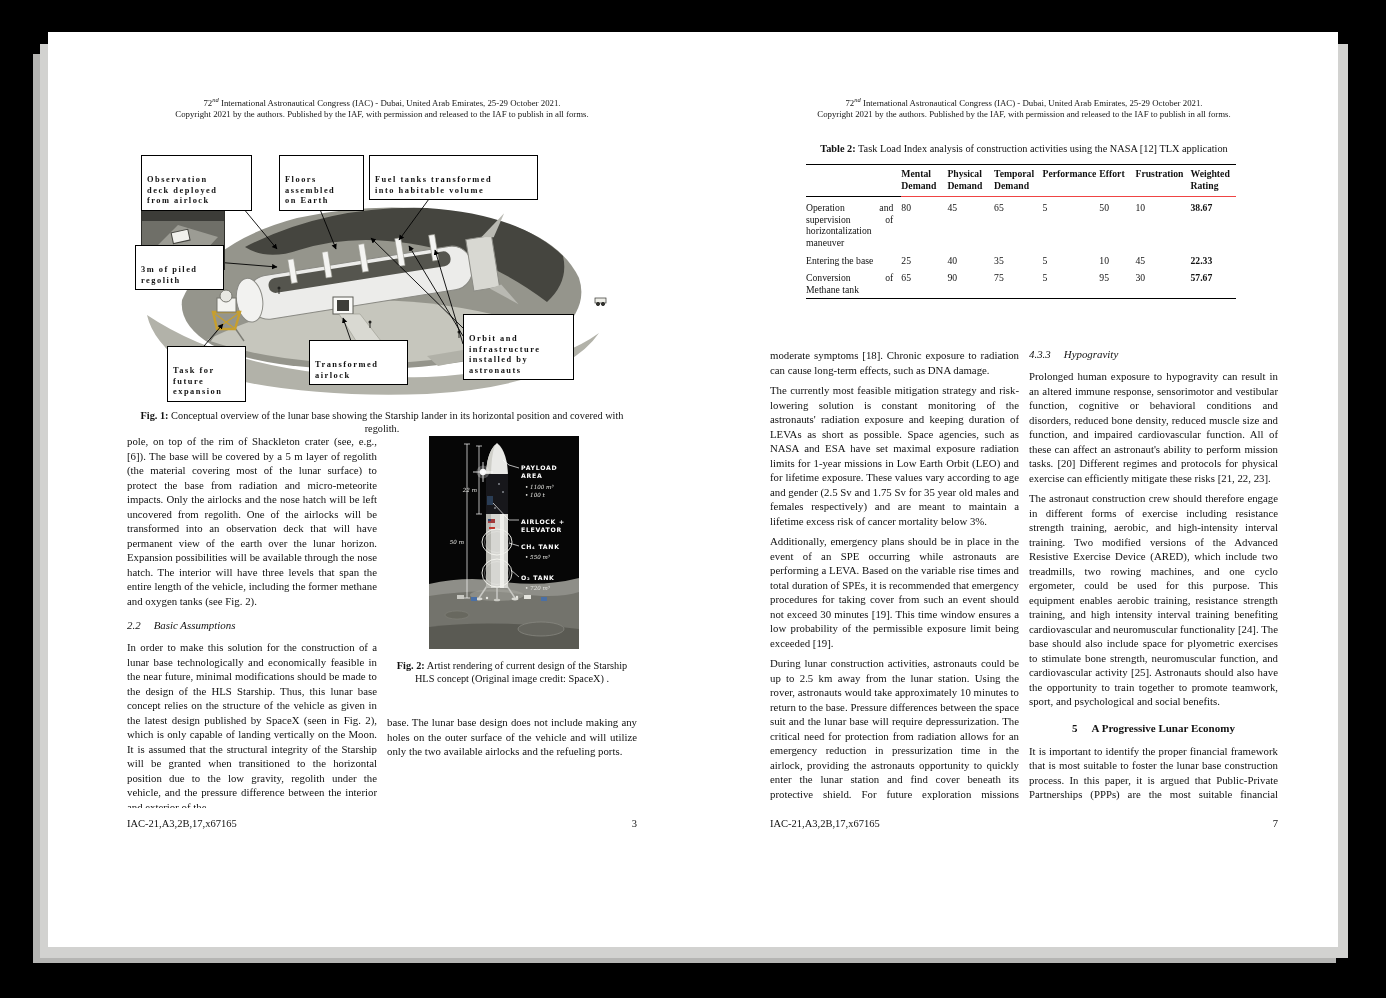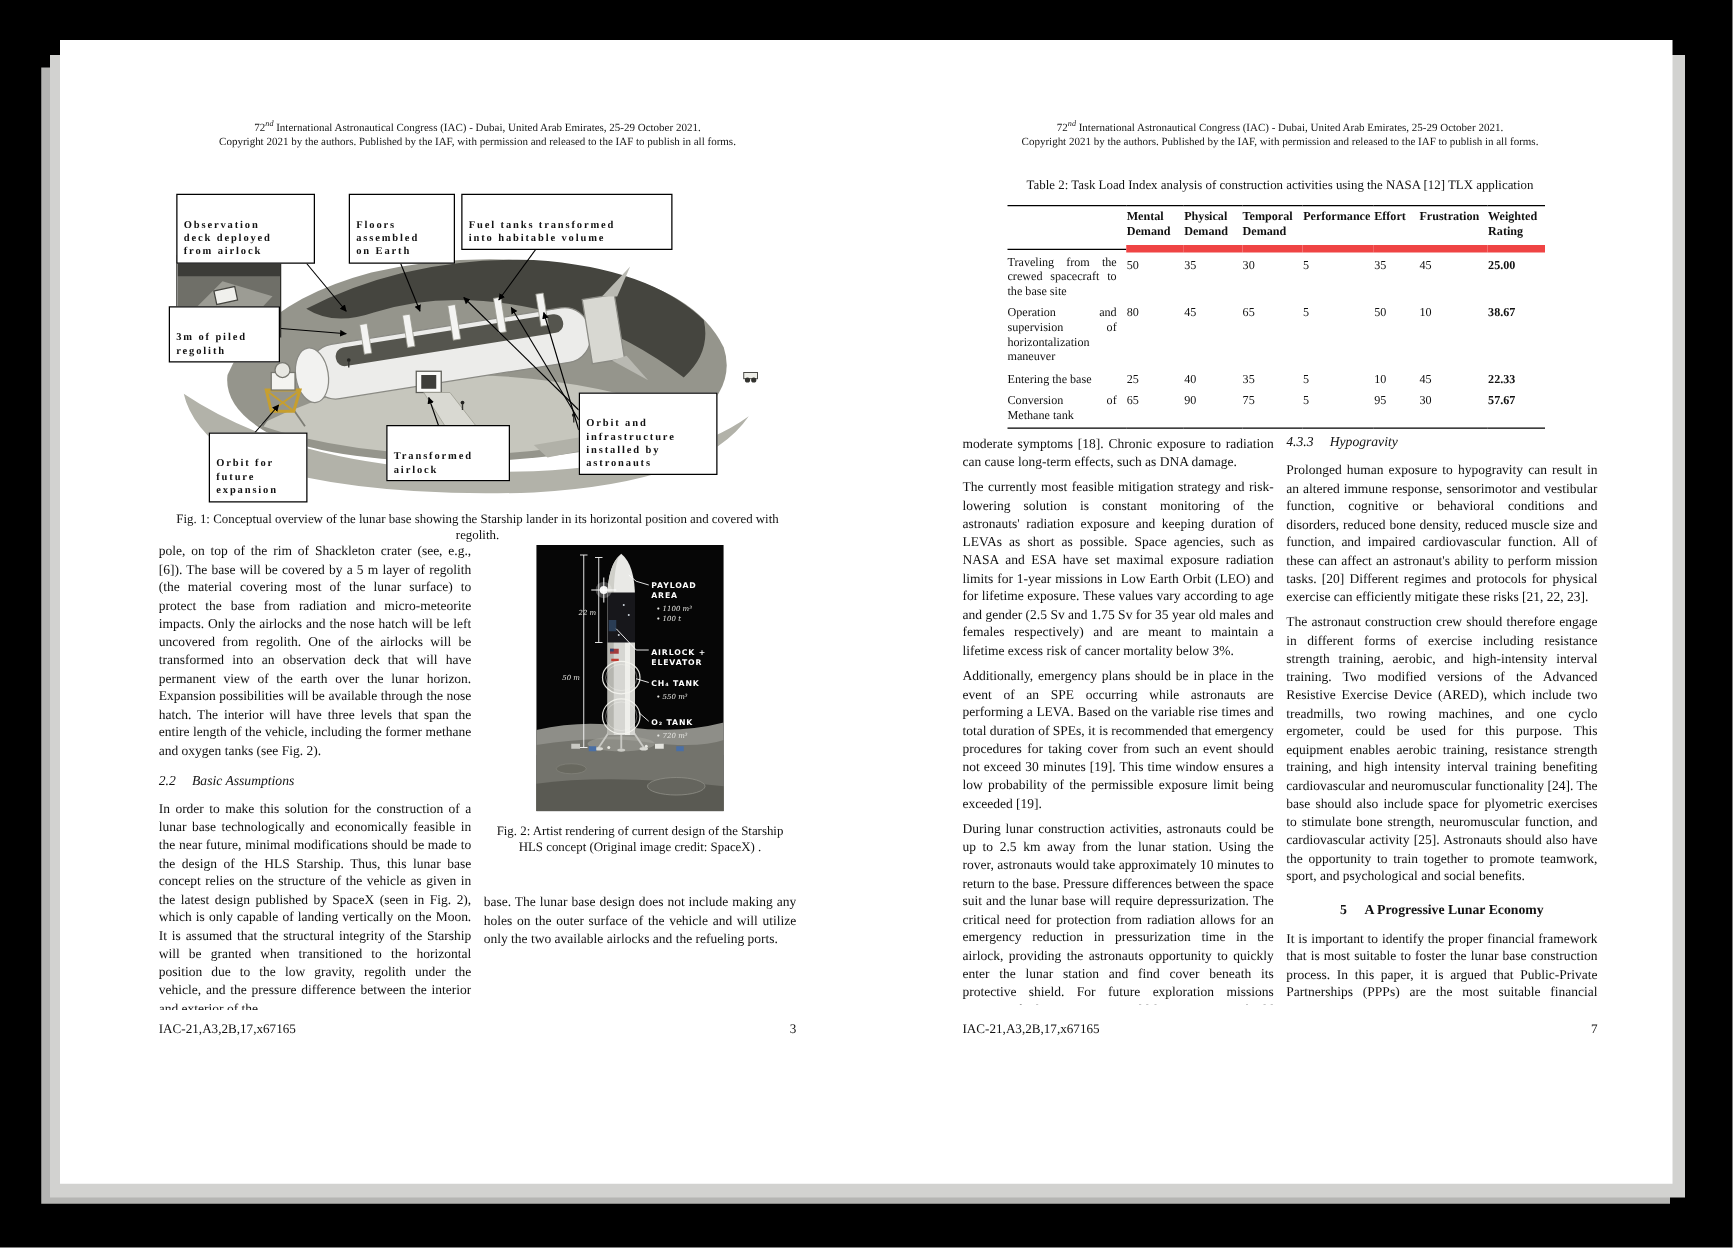--- a/index.html
+++ b/index.html
@@ -44,21 +44,21 @@
     font-style:italic;font-size:10.9px;margin:11px 0 9px 0;
   }
   .subsec .num{margin-right:13px;}
   .sechead{
     font-weight:bold;font-size:11px;text-align:center;margin:13px 0 10px 0;
   }
   .sechead .num{margin-right:14px;}
 
   
   .caption{font-size:10.3px;line-height:13px;text-align:center;}
-  .caption .cap-label{font-weight:normal;}
+  .caption .cap-label{font-weight:bold;}
   .fig1-caption{position:absolute;left:79px;top:377px;width:510px;}
   .tab-caption{position:absolute;left:77px;top:110px;width:508px;}
   .fig2-caption{margin:10px auto 0;width:244px;}
 
   
   .fig1{position:absolute;left:79px;top:118px;width:510px;height:252px;}
   .fig1 svg{position:absolute;left:0;top:0;}
   .fbox{
     position:absolute;background:#fff;border:1.3px solid #000;
     padding:19px 4px 3px 5px;
@@ -69,21 +69,21 @@
     border:1px solid #2e2e2a;overflow:hidden;
   }
 
   
   .fig2-wrap{margin:2px 0 0 42px;width:150px;height:213px;}
 
   
   .tlx{position:absolute;left:113px;top:132px;width:430px;border-collapse:collapse;
     font-size:9.7px;line-height:11.6px;}
   .tlx th,.tlx td{vertical-align:top;text-align:left;padding:3px 3px 3px 0;}
-  .tlx thead th{font-weight:bold;border-bottom:6px solid #ef4444;padding-bottom:5px;}
+  .tlx thead th{font-weight:bold;border-bottom:1px solid #ef4444;padding-bottom:5px;}
   .tlx thead th:first-child{border-bottom:1px solid #000;}
   .tlx{border-top:1.2px solid #000;border-bottom:1.2px solid #000;}
   .tlx .task{width:98px;text-align:justify;padding-right:8px;}
   .tlx .c-m{width:47px;} .tlx .c-p{width:48px;} .tlx .c-t{width:48px;}
   .tlx .c-pf{width:54px;text-align:center;} .tlx .c-e{width:37px;} .tlx .c-f{width:54px;}
   .tlx .c-w{width:44px;}
   .tlx td.w{font-weight:bold;}
   .tlx tbody tr:first-child td{padding-top:5px;}
 </style>
 </head>
@@ -198,21 +198,21 @@
       </div>
       <div class="fbox" style="left:242px;top:5px;width:158px;">
         <div>Fuel tanks transformed</div>
         <div>into habitable volume</div>
       </div>
       <div class="fbox" style="left:8px;top:95px;width:78px;">
         <div>3m of piled</div>
         <div>regolith</div>
       </div>
       <div class="fbox" style="left:40px;top:196px;width:68px;">
-        <div>Orbit for</div>
+        <div>Task for</div>
         <div>future</div>
         <div>expansion</div>
       </div>
       <div class="fbox" style="left:182px;top:190px;width:88px;">
         <div>Transformed</div>
         <div>airlock</div>
       </div>
       <div class="fbox" style="left:336px;top:164px;width:100px;">
         <div>Orbit and</div>
         <div>infrastructure</div>
@@ -359,30 +359,20 @@
           <th class="c-m">Mental Demand</th>
           <th class="c-p">Physical Demand</th>
           <th class="c-t">Temporal Demand</th>
           <th class="c-pf">Performance</th>
           <th class="c-e">Effort</th>
           <th class="c-f">Frustration</th>
           <th class="c-w">Weighted Rating</th>
         </tr>
       </thead>
       <tbody>
-        <tr>
-          <td class="task">Traveling from the crewed spacecraft to the base site</td>
-          <td>50</td>
-          <td>35</td>
-          <td>30</td>
-          <td>5</td>
-          <td>35</td>
-          <td>45</td>
-          <td class="w">25.00</td>
-        </tr>
         <tr>
           <td class="task">Operation and supervision of horizontalization maneuver</td>
           <td>80</td>
           <td>45</td>
           <td>65</td>
           <td>5</td>
           <td>50</td>
           <td>10</td>
           <td class="w">38.67</td>
         </tr>

